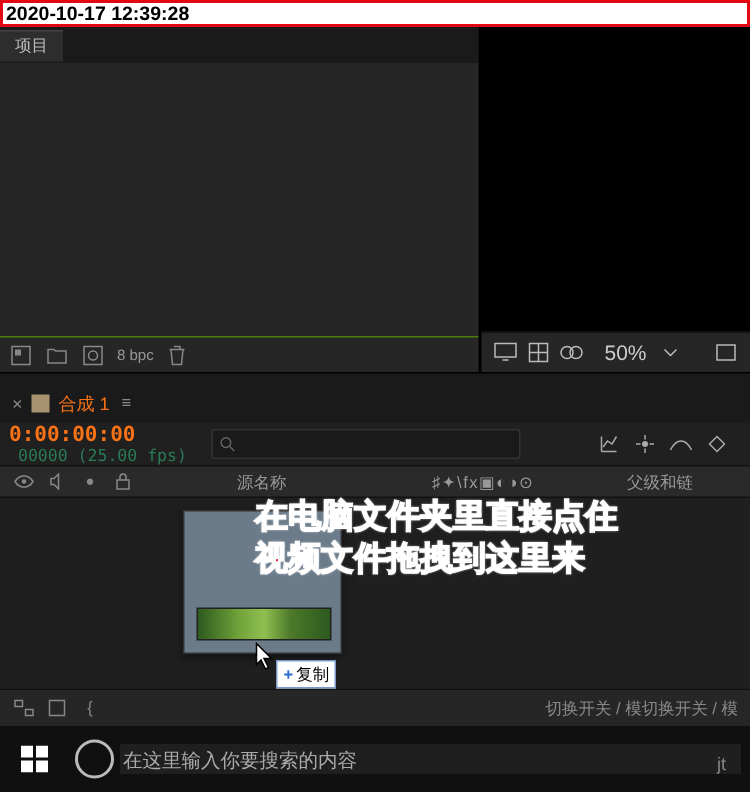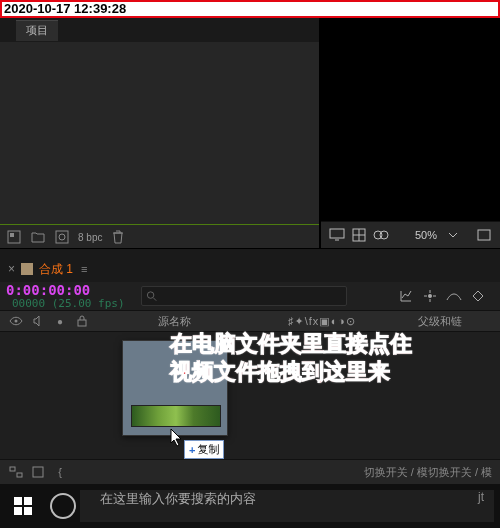--- a/index.html
+++ b/index.html
@@ -1,37 +1,37 @@
 <!DOCTYPE html>
 <html><head>
 <meta charset="utf-8">
 <style>
   html,body{margin:0;padding:0;width:500px;height:528px;background:#1e1e1e;font-family:"Microsoft YaHei",Arial,sans-serif;font-size:12px;color:#ccc;overflow:hidden;position:relative}
   .tsbar{position:absolute;left:0;top:0;width:500px;height:18px;background:#fff;border:2px solid #e30613;box-sizing:border-box;padding-left:2px;font:bold 13px/14px Arial;color:#000;z-index:50}
   .upper{position:absolute;left:0;top:18px;width:500px;height:230px;display:flex}
   .proj{width:320px;height:100%;background:#232323;border-right:1px solid #000;box-sizing:border-box;overflow:hidden}
-  .proj-tabs{height:24px;background:#1a1a1a;display:flex;align-items:center;padding-left:16px}
+  .proj-tabs{height:24px;background:#1a1a1a;display:flex;align-items:center;padding-left:0}
   .proj-tab{background:#2d2d2d;height:20px;padding:0 10px;display:flex;align-items:center;color:#bbb;font-size:11px;border-top:1px solid #444}
   .proj-body{background:#262626;height:calc(100% - 48px)}
   .proj-lower{height:24px;background:#262626;display:flex;align-items:center;gap:8px;padding:0 6px;border-top:1px solid #4d7c0f}
   .ib{width:16px;height:16px;display:inline-flex;align-items:center;justify-content:center;color:#999}
   .bpc{font-size:10px;color:#999}
   .prev{flex:1;background:#000;border-left:1px solid #000;display:flex;flex-direction:column}
   .prev-canvas{flex:1;background:#000}
   .prev-bar{height:26px;background:#262626;display:flex;align-items:center;gap:6px;padding:0 8px;border-top:1px solid #111}
   .prev-bar .ib{color:#b8b8b8}
-  .zoom{color:#ccc;font-size:11px;margin-left:20px}
+  .zoom{color:#ccc;font-size:14px;margin-left:8px}
   .dvd{position:absolute;left:0;top:248px;width:500px;height:8px;background:#1a1a1a;border-top:1px solid #000;border-bottom:1px solid #000}
   .tpanel{position:absolute;left:0;top:256px;width:500px;height:228px;background:#202020;display:flex;flex-direction:column}
   .tpanel-head{height:26px;background:#1a1a1a;display:flex;align-items:center;padding:0 8px;gap:6px}
   .comp-icon{width:12px;height:12px;background:#a99270}
   .comp-name{color:#f97316;font-size:12px}
   .menu3{color:#888;font-size:11px;margin-left:2px}
   .tc-row{height:28px;display:flex;align-items:center;padding:0 6px;gap:10px}
-  .tc{color:#d946ef;font:bold 14px/14px Consolas,monospace}
+  .tc{color:#f97316;font:bold 14px/14px Consolas,monospace}
   .srch{flex:0 0 200px;height:18px;background:#1a1a1a;border:1px solid #333;border-radius:2px;display:flex;align-items:center;padding-left:4px;color:#666}
   .tc-icons{margin-left:auto;display:flex;gap:8px;padding-right:8px}
   .fps{color:#2a7a55;font:11px Consolas,monospace;padding:0 6px}
   .hdr-row{height:20px;background:#2a2a2a;display:flex;align-items:center;border-top:1px solid #111;border-bottom:1px solid #111;font-size:11px;color:#999}
   .hdr-left{width:150px;display:flex;gap:6px;padding-left:8px}
   .hdr-src{flex:0 0 130px}
   .hdr-sw{flex:0 0 130px;letter-spacing:1px}
   .hdr-par{flex:0 0 60px;color:#999}
   .layers{flex:1;background:#1f1f1f;position:relative}
   .thumb{position:absolute;left:122px;top:8px;width:104px;height:94px;background:#6b7b8a;border:1px solid #333;box-shadow:0 2px 6px rgba(0,0,0,.5)}
@@ -42,21 +42,21 @@
   .anno{position:absolute;left:170px;top:330px;width:320px;pointer-events:none;z-index:40}
   .anno-line{font:bold 22px/28px "Microsoft YaHei";color:#e30613;-webkit-text-stroke:1px #fff;text-shadow:0 0 2px #fff;white-space:nowrap}
   .tfoot{height:24px;background:#262626;display:flex;align-items:center;border-top:1px solid #111;font-size:11px;color:#888}
   .tfoot-left{width:70px;display:flex;gap:6px;padding-left:8px}
   .tfoot-mid{margin-left:auto;display:flex;padding-right:8px}
   .taskbar{position:absolute;left:0;bottom:0;width:500px;height:44px;background:#101010;display:flex;align-items:center}
   .start{width:46px;height:44px;display:flex;align-items:center;justify-content:center}
   .start svg{width:18px;height:18px}
   .cortana{width:34px;height:44px;display:flex;align-items:center;justify-content:center}
   .cortana-ring{width:22px;height:22px;border:2px solid #bbb;border-radius:50%}
-  .tsrch{flex:1;height:32px;background:#1f1f1f;display:flex;align-items:flex-start;padding-left:20px;color:#aaa;font-size:13px;margin-right:6px}
+  .tsrch{flex:1;height:20px;background:#1f1f1f;display:flex;align-items:flex-end;padding-left:2px;color:#aaa;font-size:13px;margin-right:6px}
   .tsrch-r{margin-left:auto;display:flex;gap:10px;padding-right:10px;color:#888;font-size:12px}
   svg{display:block}
 </style>
 </head>
 <body>
 
 <div class="tsbar">2020-10-17 12:39:28</div>
 
 <div class="upper">
   <div class="proj">

